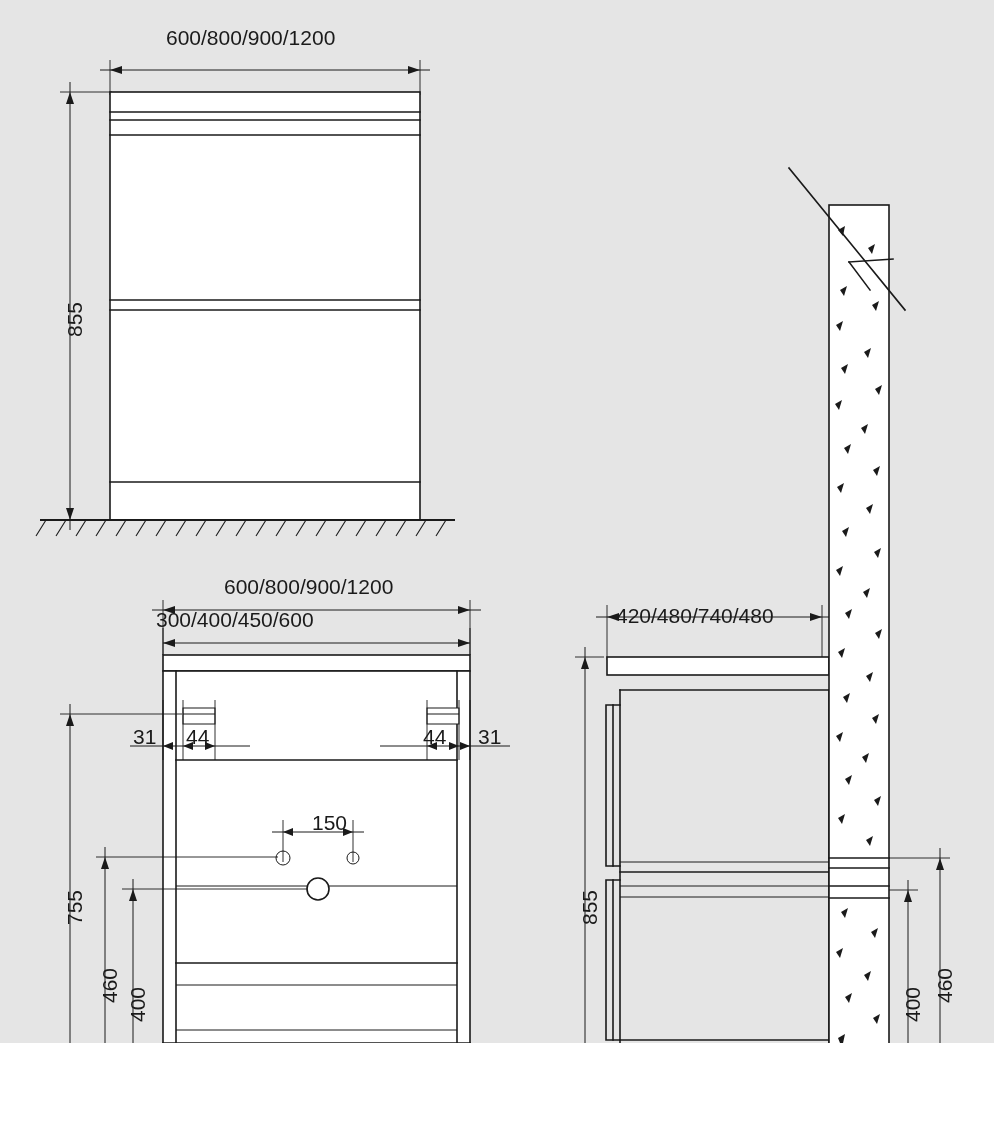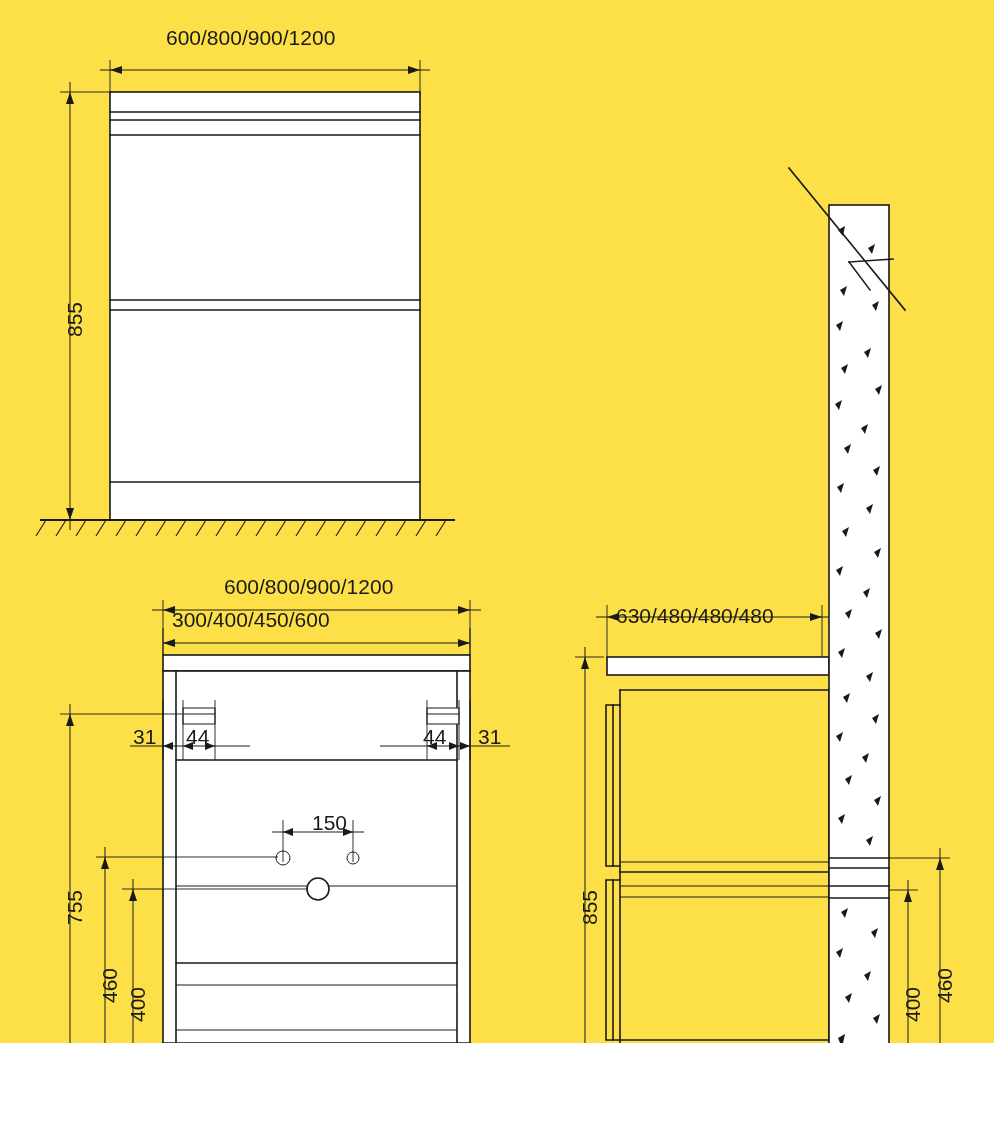--- a/index.html
+++ b/index.html
@@ -7,21 +7,21 @@
     padding: 0;
     background: #ffffff;
   }
   body {
     font-family: "Liberation Sans", sans-serif;
   }
   #sheet {
     position: relative;
     width: 994px;
     height: 1043px;
-    background: #fde047;
+    background: #e5e5e5;
     overflow: hidden;
   }
   svg.drawing {
     position: absolute;
     left: 0;
     top: 0;
     width: 994px;
     height: 1141px;
   }
   .ln {
@@ -374,39 +374,39 @@
       </g>
     </g>
   </svg>
 
   <div class="lbl" style="left:166px; top:27px;">600/800/900/1200</div>
 
   <div class="lbl rot" style="left:64px; top:337px;">855</div>
 
   <div class="lbl" style="left:224px; top:576px;">600/800/900/1200</div>
 
-  <div class="lbl" style="left:172px; top:609px;">300/400/450/600</div>
+  <div class="lbl" style="left:156px; top:609px;">300/400/450/600</div>
 
   <div class="lbl" style="left:133px; top:726px;">31</div>
 
   <div class="lbl" style="left:186px; top:726px;">44</div>
 
   <div class="lbl" style="left:423px; top:726px;">44</div>
 
   <div class="lbl" style="left:478px; top:726px;">31</div>
 
   <div class="lbl" style="left:312px; top:812px;">150</div>
 
   <div class="lbl rot" style="left:64px; top:925px;">755</div>
 
   <div class="lbl rot" style="left:99px; top:1003px;">460</div>
 
   <div class="lbl rot" style="left:127px; top:1022px;">400</div>
 
-  <div class="lbl" style="left:616px; top:605px;">630/480/480/480</div>
+  <div class="lbl" style="left:616px; top:605px;">420/480/740/480</div>
 
   <div class="lbl rot" style="left:579px; top:925px;">855</div>
 
   <div class="lbl rot" style="left:934px; top:1003px;">460</div>
 
   <div class="lbl rot" style="left:902px; top:1022px;">400</div>
 
 </div>
 
 </body></html>

